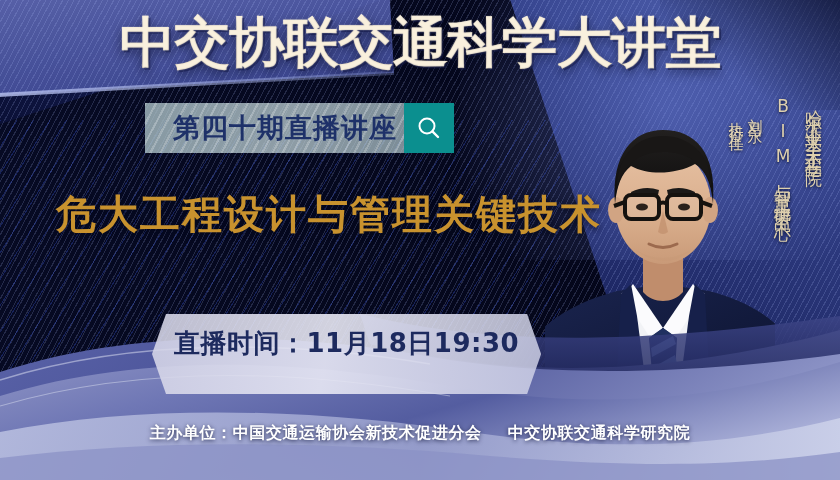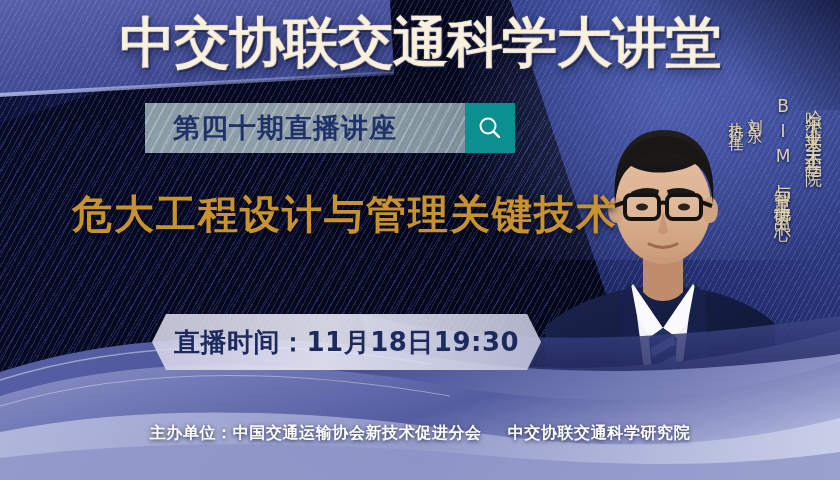--- a/index.html
+++ b/index.html
@@ -94,21 +94,21 @@
   }
   .main-title span{
     background:linear-gradient(180deg,#fdf6e9 0%,#f3e2c2 48%,#dcc59a 100%);
     -webkit-background-clip:text;background-clip:text;
     -webkit-text-fill-color:transparent;color:transparent;
   }
 
   
   .sub-bar{
     position:absolute;left:145px;top:103px;
-    width:370px;height:50px;
+    width:309px;height:50px;
     display:flex;align-items:stretch;
   }
   .sub-bar-body{
     flex:1;
     background:linear-gradient(100deg,rgba(168,190,196,.80) 0%,rgba(186,204,209,.76) 55%,rgba(170,192,198,.72) 100%);
     display:flex;align-items:center;
     position:relative;overflow:hidden;
   }
   .sub-bar-body:before{
     content:"";position:absolute;inset:0;
@@ -133,29 +133,28 @@
   
   .topic{
     position:absolute;left:56px;top:188px;
     font-size:40px;line-height:52px;
     font-weight:bold;
     letter-spacing:2px;
     color:#c8922e;
     font-family:"DejaVu Sans","Liberation Sans",sans-serif;
     white-space:nowrap;
     text-shadow:0 2px 6px rgba(4,7,26,.85);
-    margin-left:16px;
   }
 
   
   .time-pill{
     position:absolute;left:152px;top:314px;
     height:56px;
-    padding:0 22px;
-    display:flex;align-items:center;
+    padding:12px 22px;
+    display:flex;
     background:linear-gradient(100deg,rgba(214,214,232,.88) 0%,rgba(232,232,244,.90) 45%,rgba(206,208,230,.84) 100%);
     clip-path:polygon(14px 0,calc(100% - 14px) 0,100% 50%,calc(100% - 14px) 100%,14px 100%,0 50%);
     box-shadow:0 2px 10px rgba(3,6,24,.5);
   }
   .time-pill-text{
     font-size:26px;font-weight:bold;letter-spacing:.5px;
     color:#1d2a5e;
     font-family:"DejaVu Sans","Liberation Sans",sans-serif;
     white-space:nowrap;
   }

